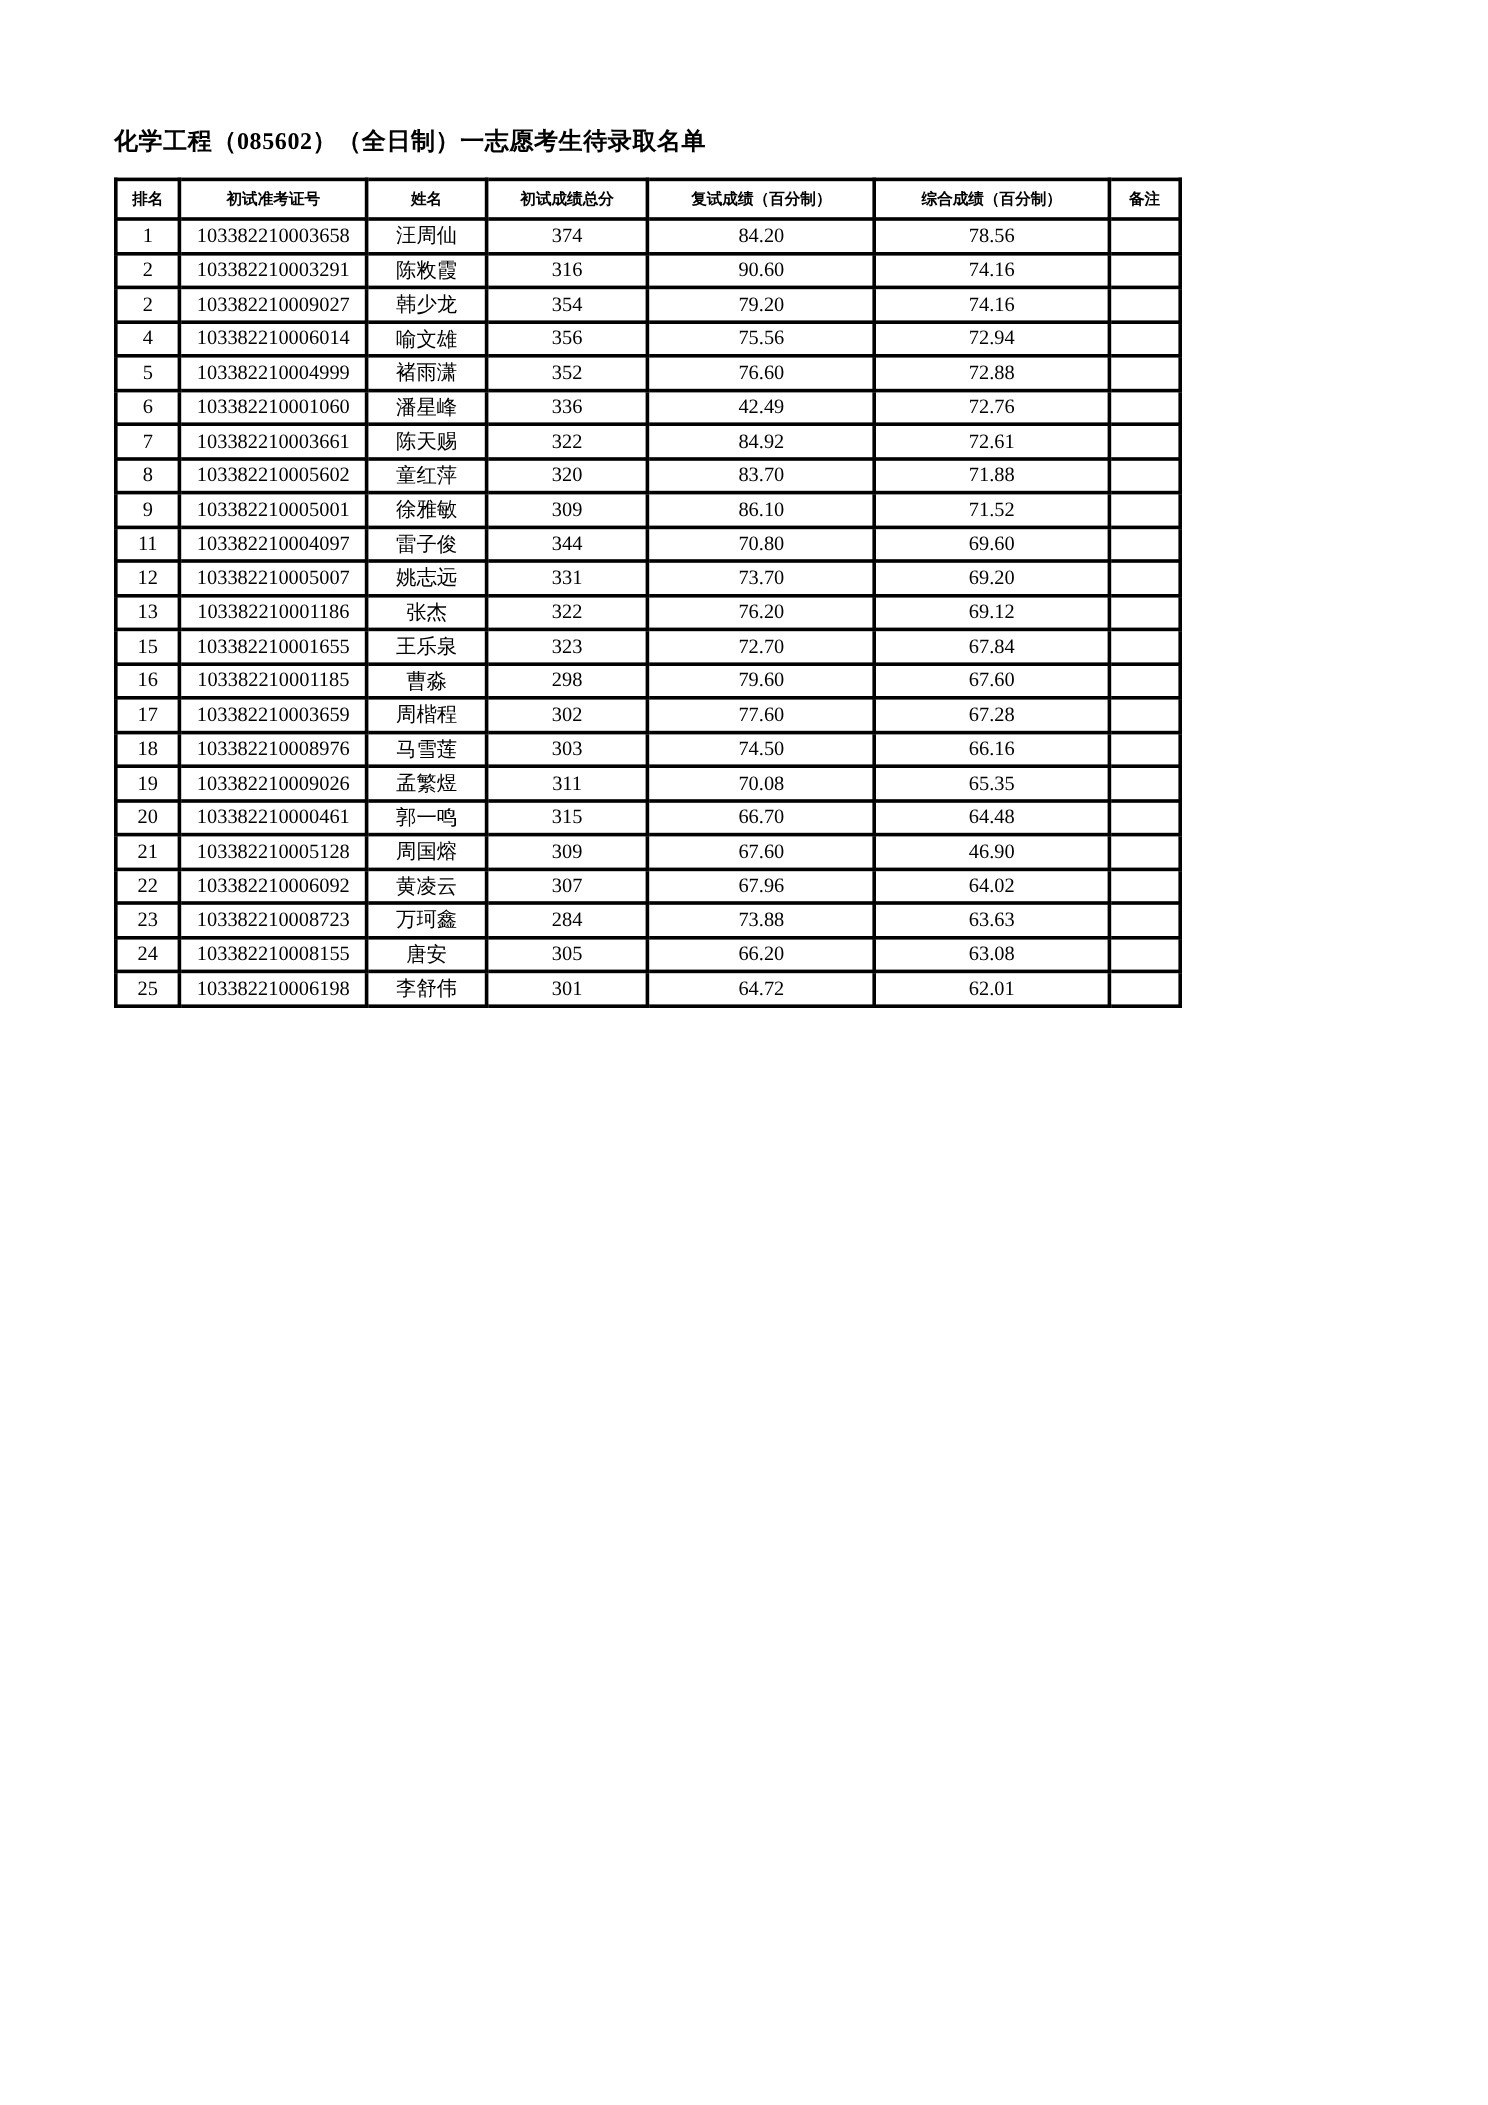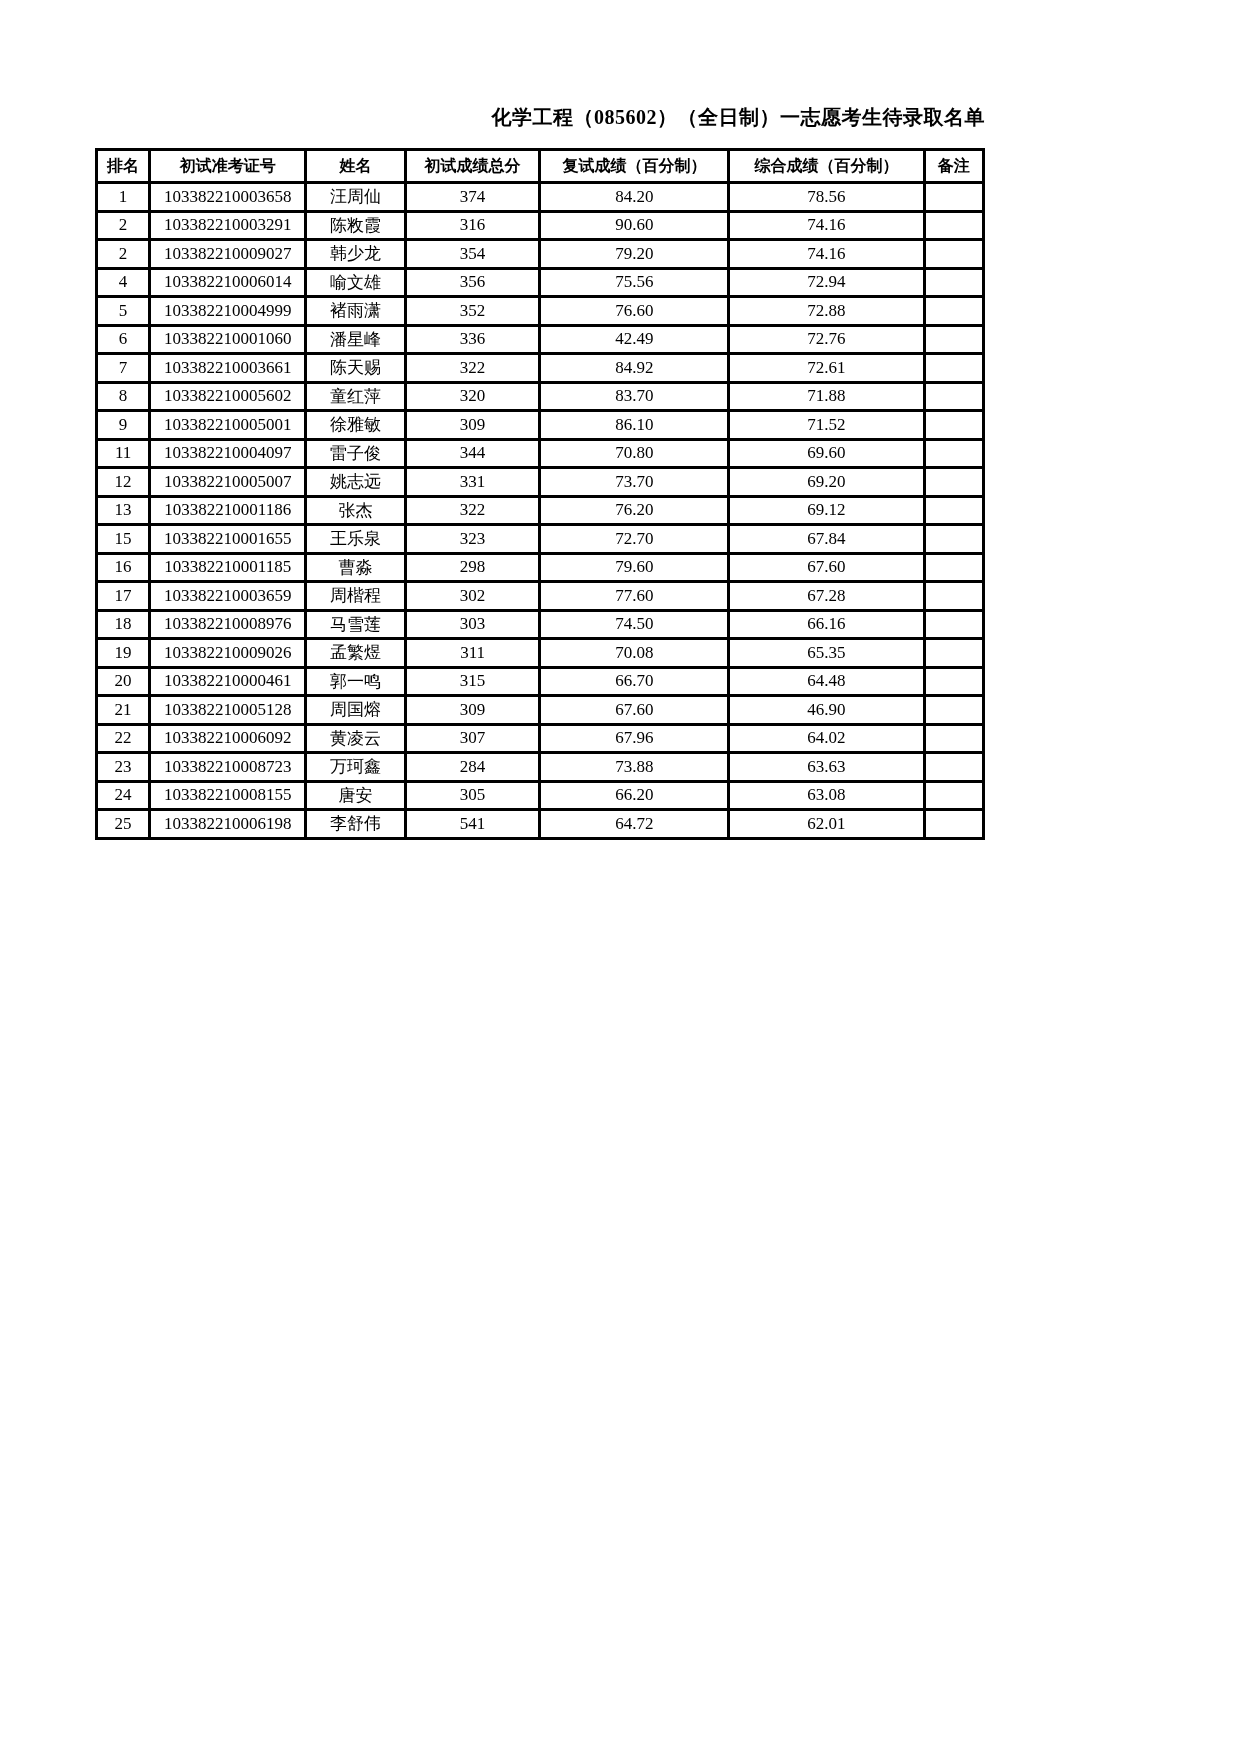--- a/index.html
+++ b/index.html
@@ -13,21 +13,21 @@
     height: 1754px;
     background: #ffffff;
     font-family: "Liberation Serif", serif;
     color: #000000;
   }
   .doc-title {
     position: absolute;
     top: 104px;
     left: 95px;
     width: 890px;
-    text-align: right;
+    text-align: left;
     font-size: 20px;
     font-weight: bold;
     letter-spacing: 0.5px;
     white-space: nowrap;
   }
   table.roster {
     position: absolute;
     top: 148px;
     left: 95px;
     width: 890px;
@@ -39,21 +39,21 @@
   table.roster td {
     border: 3px solid #000000;
     text-align: center;
     vertical-align: middle;
     padding: 0;
     overflow: hidden;
     white-space: nowrap;
   }
   table.roster thead th {
     height: 30px;
-    font-size: 16px;
+    font-size: 13px;
     font-weight: bold;
   }
   table.roster tbody td {
     height: 25.5px;
     font-size: 17px;
     font-weight: normal;
   }
   col.c-rank   { width: 6.0%; }
   col.c-id     { width: 17.6%; }
   col.c-name   { width: 11.2%; }
@@ -285,20 +285,20 @@
           <td>唐安</td>
           <td>305</td>
           <td>66.20</td>
           <td>63.08</td>
           <td></td>
         </tr>
         <tr>
           <td>25</td>
           <td>103382210006198</td>
           <td>李舒伟</td>
-          <td>541</td>
+          <td>301</td>
           <td>64.72</td>
           <td>62.01</td>
           <td></td>
         </tr>
       </tbody>
   </table>
 </div>
 
 </body></html>

